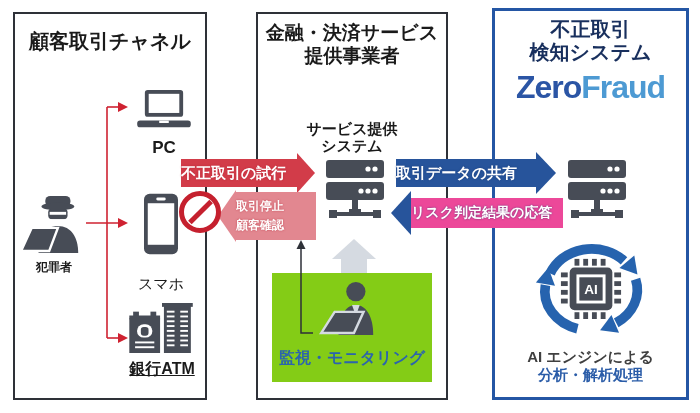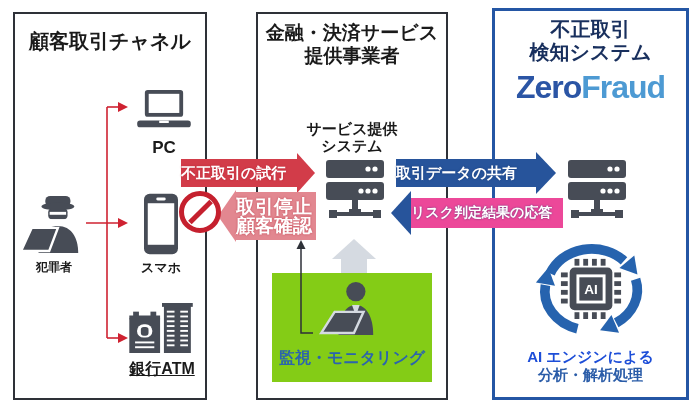--- a/index.html
+++ b/index.html
@@ -53,21 +53,21 @@
       </svg>
       <div style="font-weight:bold;font-size:17px;margin-top:0;">PC</div>
     </div>
 
     <div class="abs" style="left:110px;top:179px;width:72px;text-align:center;">
       <svg width="34" height="62" viewBox="0 0 36 64">
         <rect x="0" y="0" width="36" height="64" rx="6" fill="#474c56"></rect>
         <rect x="4" y="10" width="28" height="44" fill="#fff"></rect>
         <rect x="13" y="4" width="10" height="3" rx="1.5" fill="#fff"></rect>
       </svg>
-      <div style="font-weight:bold;font-size:13px;margin-top:0;">スマホ</div>
+      <div style="font-weight:normal;font-size:15px;margin-top:16px;">スマホ</div>
     </div>
 
     <div class="abs" style="left:111px;top:289px;width:72px;text-align:center;">
       <svg width="66" height="50" viewBox="0 0 68 52">
         <g fill="#474c56">
           <rect x="34" y="0" width="32" height="4"></rect>
           <rect x="36" y="2" width="28" height="50"></rect>
           <rect x="4" y="9" width="6" height="6"></rect>
           <rect x="22" y="9" width="6" height="6"></rect>
           <rect x="0" y="13" width="32" height="4"></rect>
@@ -201,21 +201,21 @@
         <rect x="90" y="45" width="7" height="5"></rect>
           <rect x="90" y="54" width="7" height="5"></rect>
         <rect x="90" y="63" width="7" height="5"></rect>
           <rect x="90" y="72" width="7" height="5"></rect>
       </g>
       <rect x="51" y="47" width="30" height="30" fill="#fff"></rect>
       <rect x="54" y="50" width="24" height="24" fill="#474c56"></rect>
       <text x="66" y="67" text-anchor="middle" font-size="14" font-weight="bold" fill="#ffffff" font-family="Liberation Sans, DejaVu Sans, sans-serif">AI</text>
     </svg>
 
-    <div class="jlabel center-text" style="top:337px;font-size:15px;color:#1d4ed8;">AI エンジンによる</div>
+    <div class="jlabel center-text" style="top:337px;font-size:15px;color:#404040;">AI エンジンによる</div>
     <div class="jlabel center-text" style="top:355px;font-size:15px;color:#2a5ca8;">分析・解析処理</div>
   </div>
 
   <svg class="abs" style="left:0;top:0;" width="700" height="413" viewBox="0 0 700 413">
     <g stroke="#cf2231" stroke-width="1.6" fill="none">
       <path d="M107,338 L107,107"></path>
       <path d="M107,107 L120,107"></path>
       <path d="M86,223 L120,223"></path>
       <path d="M107,338 L120,338"></path>
     </g>
@@ -244,21 +244,21 @@
 
   <div class="banner" style="left:391px;top:191px;height:44px;">
     <div class="tri" style="border-top:22px solid transparent;border-bottom:22px solid transparent;border-right:20px solid #27549b;"></div>
     <div class="bbody blue-sh" style="width:152px;height:30px;background:#ec4899;font-size:14px;">
       <span>リスク判定結果の応答</span>
     </div>
   </div>
 
   <div class="banner" style="left:218px;top:190px;height:52px;">
     <div class="tri" style="border-top:26px solid transparent;border-bottom:26px solid transparent;border-right:18px solid #e28790;"></div>
-    <div class="bbody red-sh" style="width:80px;height:48px;background:#e28790;font-size:19px;line-height:19px;">
+    <div class="bbody red-sh" style="width:80px;height:48px;background:#e28790;font-size:12px;line-height:19px;">
       <span>取引停止</span>
       <span>顧客確認</span>
     </div>
   </div>
 
   <div class="prohibit" style="left:179px;top:191px;">
     <div class="slash"></div>
   </div>
 
 </div>

